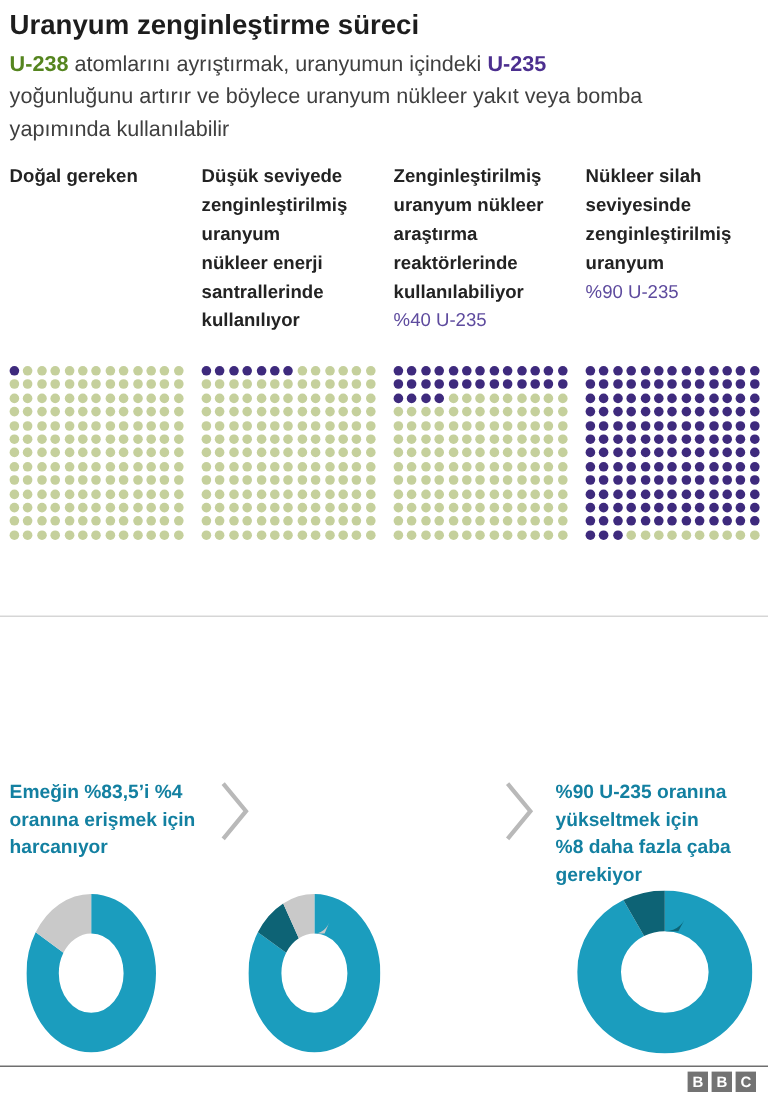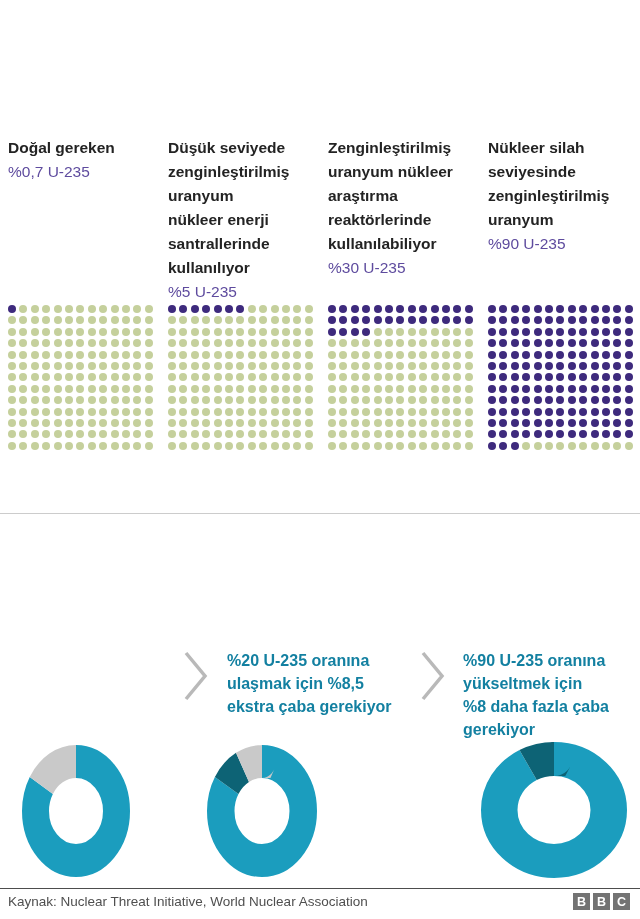--- a/index.html
+++ b/index.html
@@ -36,33 +36,33 @@
   .source{position:absolute;left:8px;top:894px;font-size:13.5px;color:#4f4f4f;}
   .bbc{position:absolute;right:10px;top:893px;display:flex;gap:3px;}
   .bbc-sq{width:17px;height:17px;background:#737373;color:#ffffff;font-size:12.5px;
           font-weight:bold;display:flex;align-items:center;justify-content:center;}
 </style>
 </head>
 <body>
 
 <div class="canvas">
 
-
+  <div class="title">Uranyum zenginleştirme süreci</div>
+
+  <div class="intro"><span class="tk-green">U-238</span><span> atomlarını ayrıştırmak, uranyumun içindeki </span><span class="tk-purple">U-235</span><br><span>yoğunluğunu artırır ve böylece uranyum nükleer yakıt veya bomba</span><br><span>yapımında kullanılabilir</span></div>
 
   <div class="col col1">
     <div class="col-h">Doğal gereken</div>
-    <div class="col-pct">%0,7 U-235</div>
   </div>
   <div class="col col2">
     <div class="col-h">Düşük seviyede<br>zenginleştirilmiş<br>uranyum<br>nükleer enerji<br>santrallerinde<br>kullanılıyor</div>
-    <div class="col-pct">%5 U-235</div>
   </div>
   <div class="col col3">
     <div class="col-h">Zenginleştirilmiş<br>uranyum nükleer<br>araştırma<br>reaktörlerinde<br>kullanılabiliyor</div>
-    <div class="col-pct">%30 U-235</div>
+    <div class="col-pct">%40 U-235</div>
   </div>
   <div class="col col4">
     <div class="col-h">Nükleer silah<br>seviyesinde<br>zenginleştirilmiş<br>uranyum</div>
     <div class="col-pct">%90 U-235</div>
   </div>
 
   <div class="grid g1">
       <div class="dot" style="background: rgb(62, 42, 125);"></div>
       <div class="dot" style="background: rgb(197, 208, 156);"></div>
       <div class="dot" style="background: rgb(197, 208, 156);"></div>
@@ -744,21 +744,21 @@
       <div class="dot" style="background: rgb(197, 208, 156);"></div>
       <div class="dot" style="background: rgb(197, 208, 156);"></div>
       <div class="dot" style="background: rgb(197, 208, 156);"></div>
       <div class="dot" style="background: rgb(197, 208, 156);"></div>
     </div>
 
 
   <div class="divider"></div>
 
 
-  <div class="effort e2">%20 U-235 oranına<br>ulaşmak için %8,5<br>ekstra çaba gerekiyor</div>
+  <div class="effort e1">Emeğin %83,5’i %4<br>oranına erişmek için<br>harcanıyor</div>
   <div class="effort e3">%90 U-235 oranına<br>yükseltmek için<br>%8 daha fazla çaba<br>gerekiyor</div>
 
   <div class="chev c1">
     <svg width="26" height="52" viewBox="0 0 26 52">
         <polyline points="3,3 22,26 3,49" fill="none" stroke="#b9b9b9" stroke-width="3.5"></polyline>
       </svg>
   </div>
   <div class="chev c2">
     <svg width="26" height="52" viewBox="0 0 26 52">
         <polyline points="3,3 22,26 3,49" fill="none" stroke="#b9b9b9" stroke-width="3.5"></polyline>
@@ -779,20 +779,19 @@
       </svg>
     </div>
   <div class="donut d3">
       <svg viewBox="0 0 108 108" preserveAspectRatio="none">
         <circle cx="54" cy="54" r="40.5" fill="none" stroke="#1b9dbe" stroke-width="27" stroke-dasharray="234.1114845455114 20.357520395261844" stroke-dashoffset="0" transform="rotate(-90 54 54)"></circle>
         <circle cx="54" cy="54" r="40.5" fill="none" stroke="#0d6375" stroke-width="27" stroke-dasharray="20.357520395261858 234.11148454551136" stroke-dashoffset="-234.1114845455114" transform="rotate(-90 54 54)"></circle>
       </svg>
     </div>
 
   <div class="footer-line"></div>
-  <div class="source">Kaynak: Nuclear Threat Initiative, World Nuclear Association</div>
   <div class="bbc">
       <div class="bbc-sq">B</div>
       <div class="bbc-sq">B</div>
       <div class="bbc-sq">C</div>
     </div>
 
 </div>
 
 </body></html>

